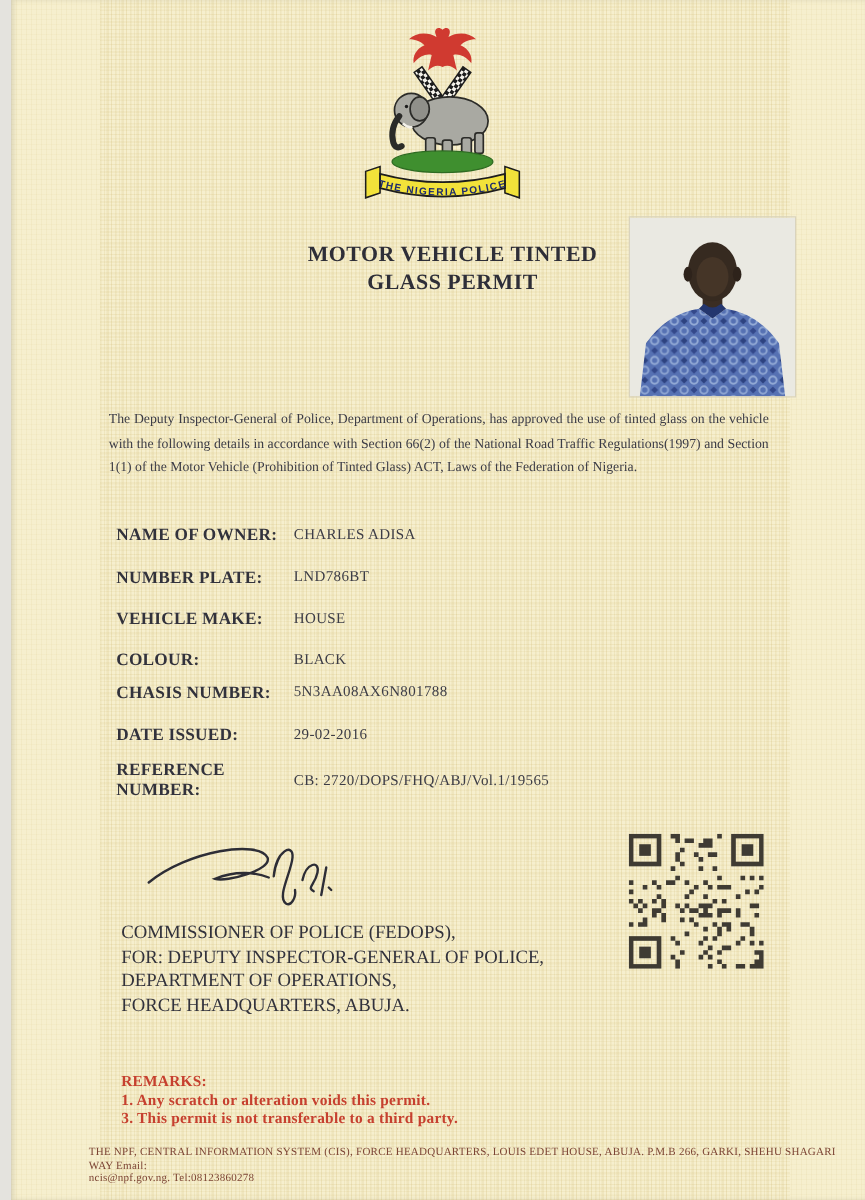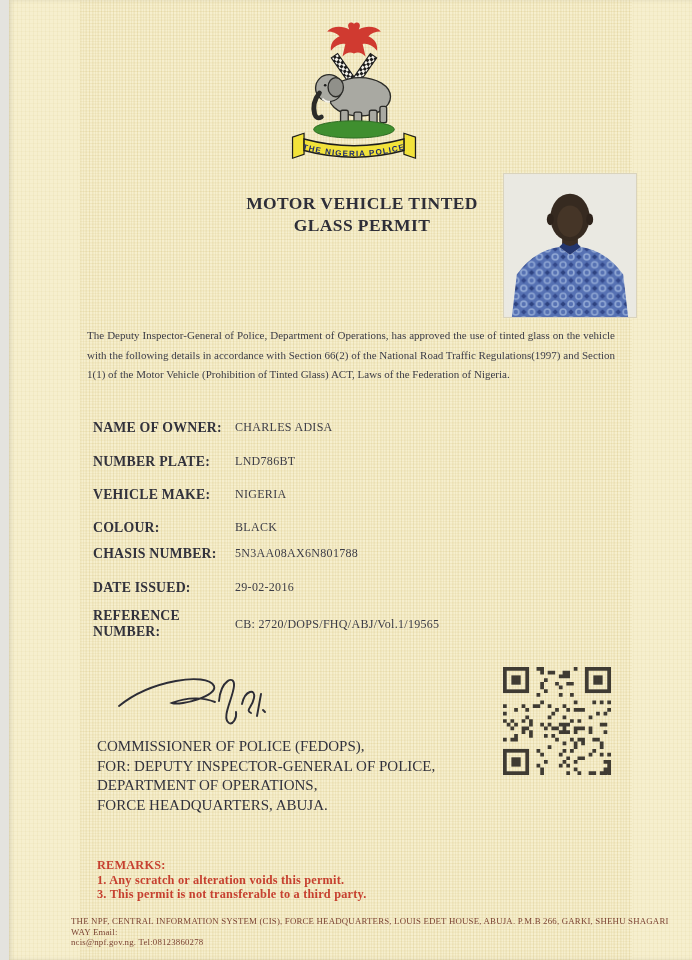--- a/index.html
+++ b/index.html
@@ -127,21 +127,21 @@
     <div class="field-row" style="top:420px">
       <div class="field-label">NAME OF OWNER:</div>
       <div class="field-value">CHARLES  ADISA</div>
     </div>
     <div class="field-row" style="top:454px">
       <div class="field-label">NUMBER PLATE:</div>
       <div class="field-value">LND786BT</div>
     </div>
     <div class="field-row" style="top:487px">
       <div class="field-label">VEHICLE MAKE:</div>
-      <div class="field-value">NIGERIA</div>
+      <div class="field-value">HOUSE</div>
     </div>
     <div class="field-row" style="top:520px">
       <div class="field-label">COLOUR:</div>
       <div class="field-value">BLACK</div>
     </div>
     <div class="field-row" style="top:546px">
       <div class="field-label">CHASIS NUMBER:</div>
       <div class="field-value">5N3AA08AX6N801788</div>
     </div>
     <div class="field-row" style="top:580px">

